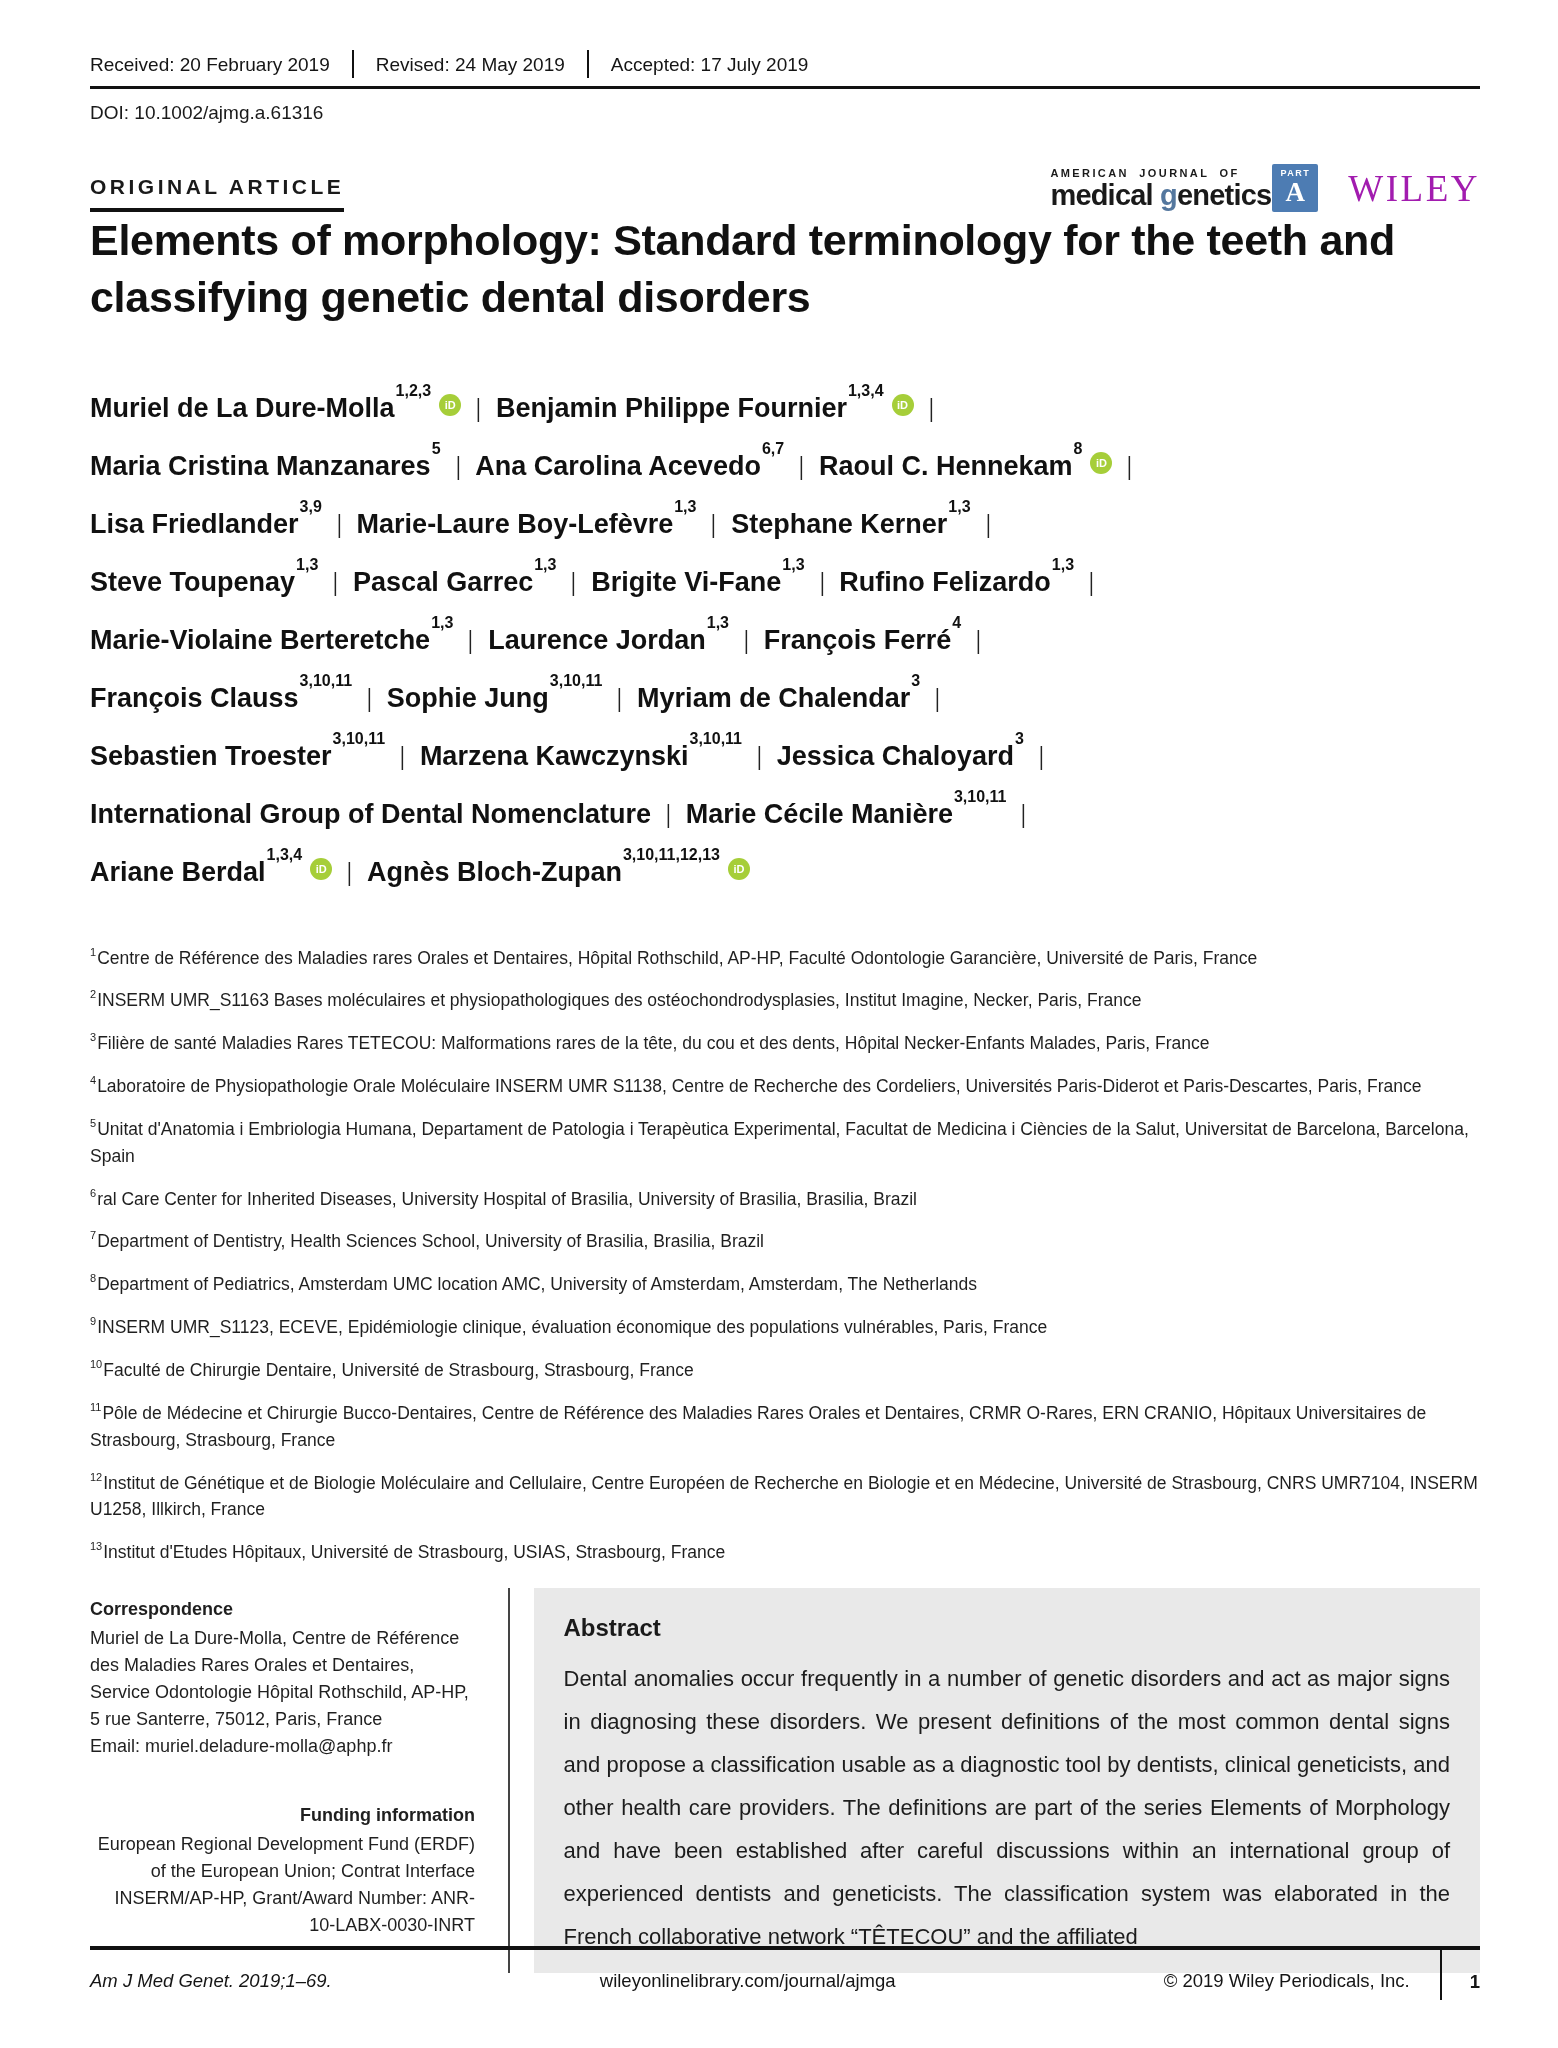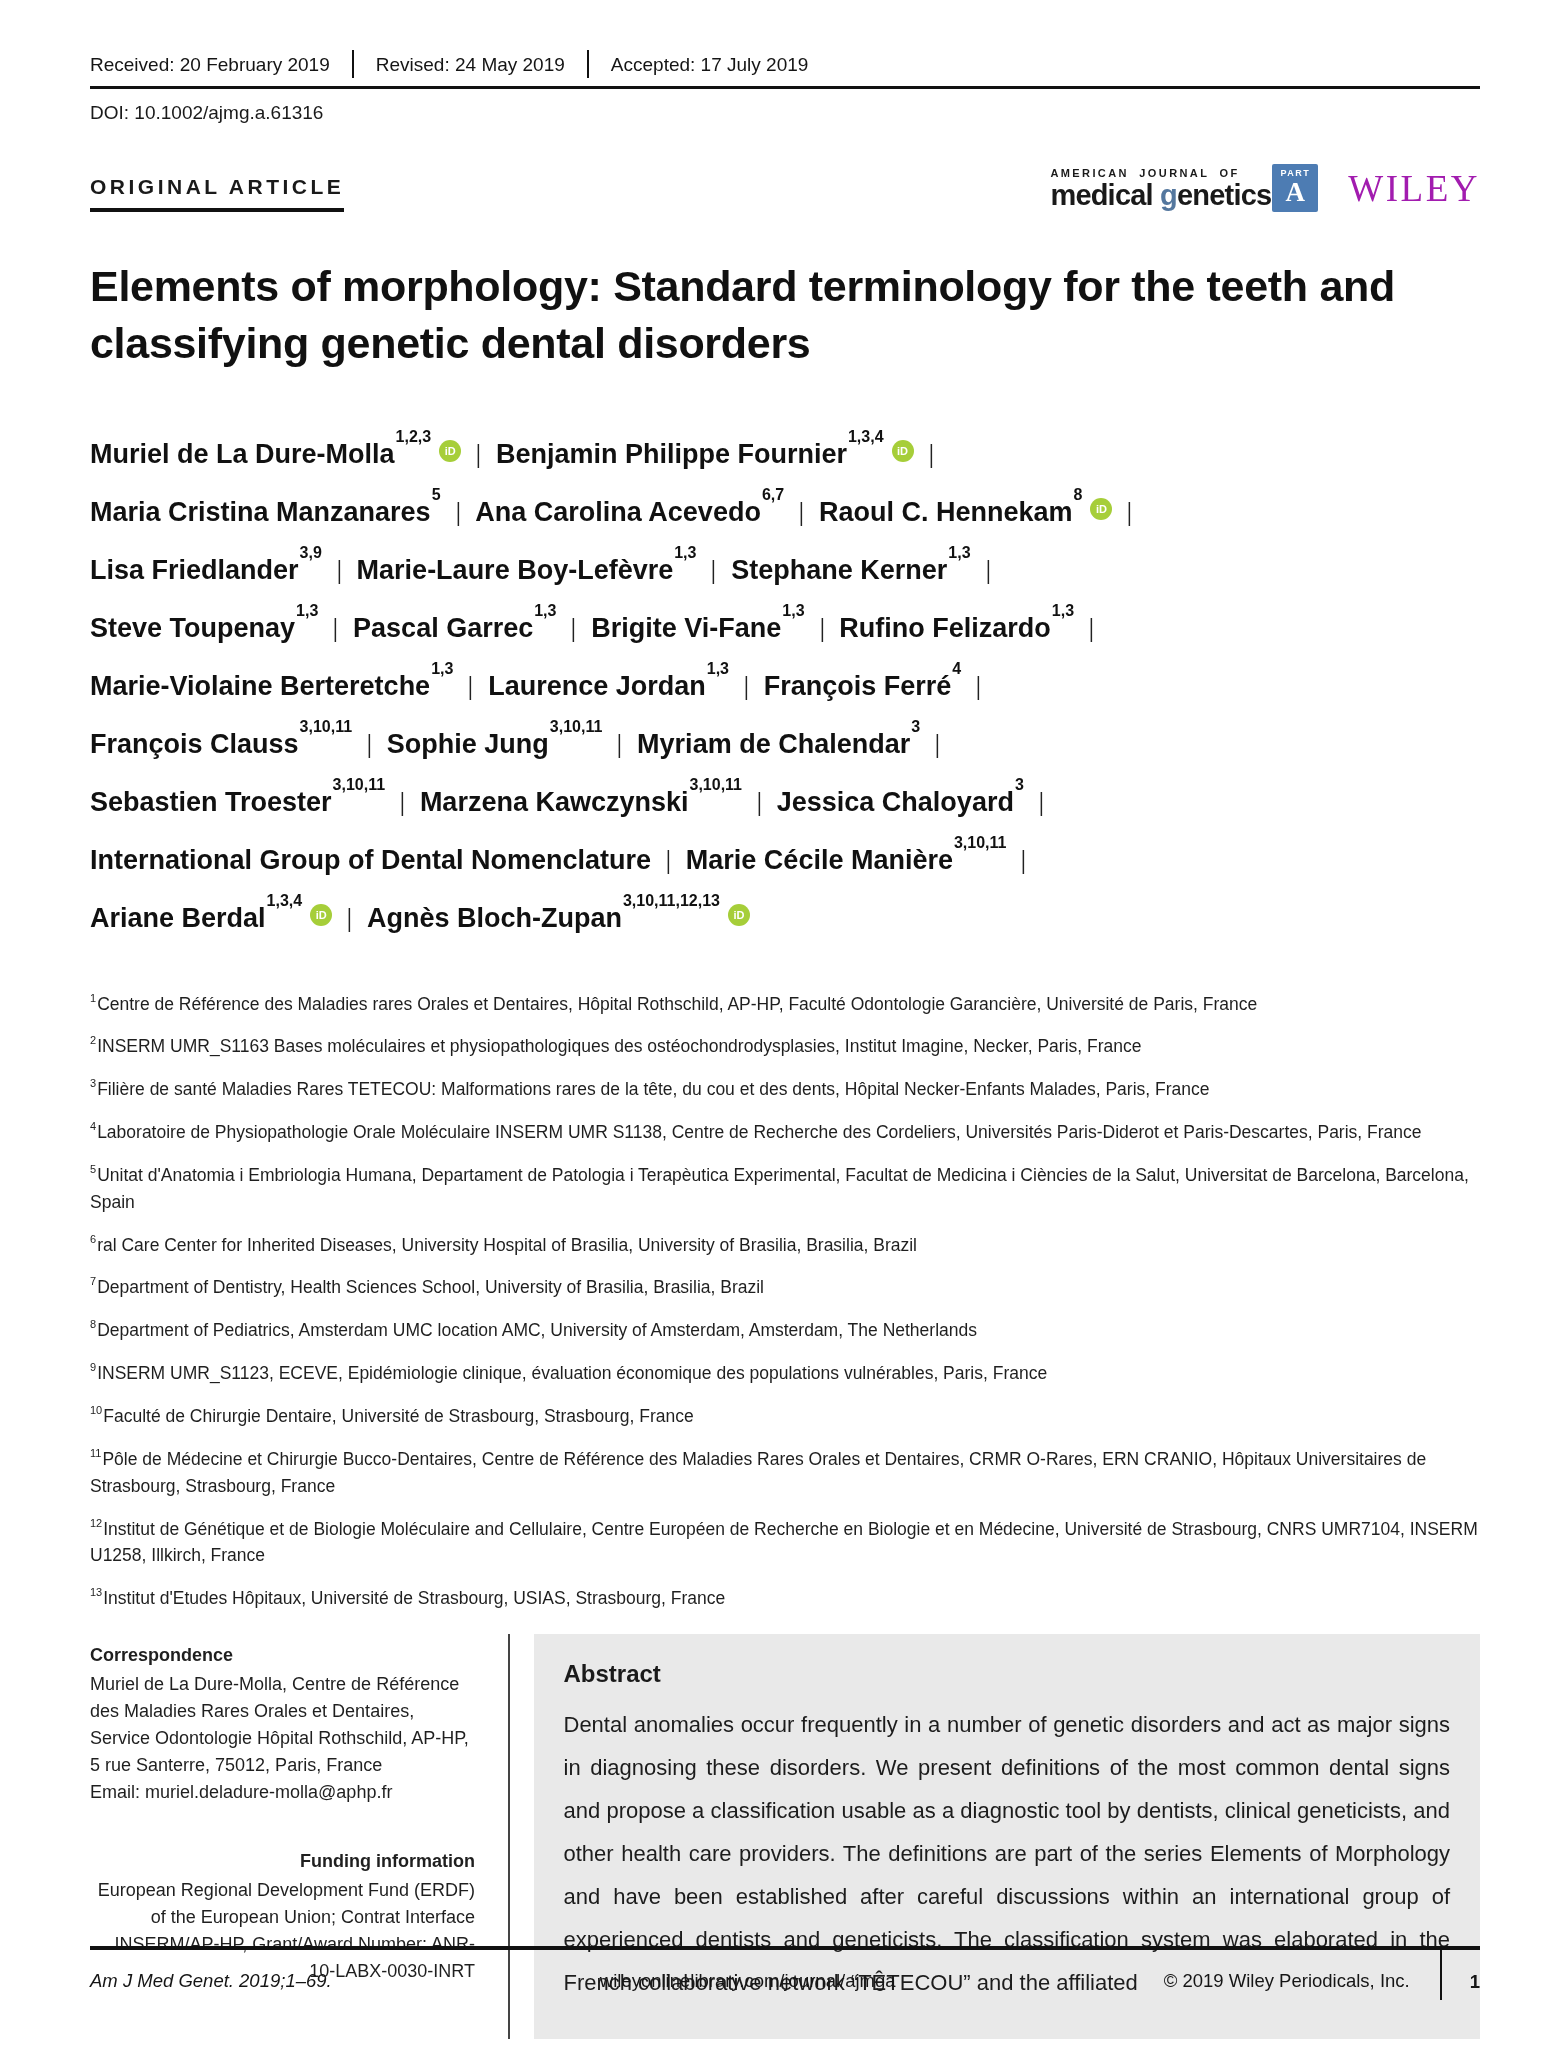--- a/index.html
+++ b/index.html
@@ -26,21 +26,21 @@
   .ajmg{display:flex;align-items:center;gap:1px;}
   .ajmg-kicker{font-size:11px;font-weight:700;letter-spacing:2.4px;word-spacing:5px;white-space:nowrap;}
   .ajmg-name{font-size:29px;font-weight:700;letter-spacing:-0.8px;line-height:1;margin-top:2px;white-space:nowrap;}
   .ajmg-accent{color:#54779e;}
   .part-badge{width:46px;height:48px;background:var(--logo-blue);display:flex;flex-direction:column;align-items:center;justify-content:flex-start;border-radius:2px;}
   .part-top{color:#fff;font-size:9px;font-weight:700;letter-spacing:1.5px;margin-top:4px;}
   .part-letter{color:#fff;font-family:"Liberation Serif",serif;font-size:27px;font-weight:700;line-height:1;margin-top:1px;}
   .wiley{font-family:"Liberation Serif",serif;font-size:37px;letter-spacing:2.5px;font-weight:500;color:#a21caf;}
 
   
-  .title{margin-top:46px;font-size:43px;font-weight:700;line-height:1.32;letter-spacing:-0.3px;max-width:1340px;color:#111;}
+  .title{font-size:43px;font-weight:700;line-height:1.32;letter-spacing:-0.3px;max-width:1340px;color:#111;}
 
   
   .authors{margin-top:50px;}
   .author-line{font-size:27px;font-weight:700;line-height:51px;white-space:nowrap;color:#111;}
   .author{white-space:nowrap;}
   .author-sup{font-size:16px;font-weight:700;position:relative;top:-11px;margin-left:1px;letter-spacing:0;}
   .author-sep{display:inline-block;font-weight:400;font-size:26px;margin:0 14px;color:#222;transform:scaleX(0.7);}
   .orcid{display:inline-flex;align-items:center;justify-content:center;width:22px;height:22px;border-radius:50%;background:var(--orcid-green);color:#fff;font-size:11px;font-weight:700;margin-left:8px;transform:translateY(-8px);letter-spacing:0;}
 
   
@@ -48,21 +48,21 @@
   .affil{font-size:17.5px;line-height:27px;margin-bottom:11px;color:#1f1f1f;}
   .affil sup{font-size:11px;position:relative;top:-1px;margin-right:1px;}
 
   
   .bottom{display:flex;margin-top:22px;align-items:stretch;}
   .left-col{flex:0 0 385px;font-size:18px;line-height:1.5;color:#1f1f1f;padding-top:8px;}
   .col-heading{font-weight:700;font-size:18px;}
   .corr-body{margin-top:2px;}
   .funding-block{margin-top:42px;text-align:right;}
   .v-divider{width:1.5px;background:#444;margin-left:33px;flex:0 0 auto;}
-  .abstract-box{flex:1;margin-left:24px;background:var(--abstract-bg);padding:26px 30px 34px 30px;}
+  .abstract-box{flex:1;margin-left:24px;background:var(--abstract-bg);padding:26px 30px 14px 30px;}
   .abstract-heading{font-size:24px;font-weight:700;}
   .abstract-body{margin-top:16px;font-size:22px;line-height:1.95;text-align:justify;color:#1c1c1c;}
 
   
   .footer{position:absolute;left:90px;right:78px;top:1946px;border-top:4px solid #111;padding-top:20px;display:flex;align-items:flex-start;font-size:18.5px;color:#151515;}
   .footer-left{font-style:italic;flex:0 0 auto;}
   .footer-center{flex:1;text-align:center;}
   .footer-right{flex:0 0 auto;display:flex;align-items:flex-start;}
   .page-divider{width:2px;background:#111;height:50px;margin:-20px 28px 0 30px;}
   .page-number{font-weight:600;padding-top:1px;}

